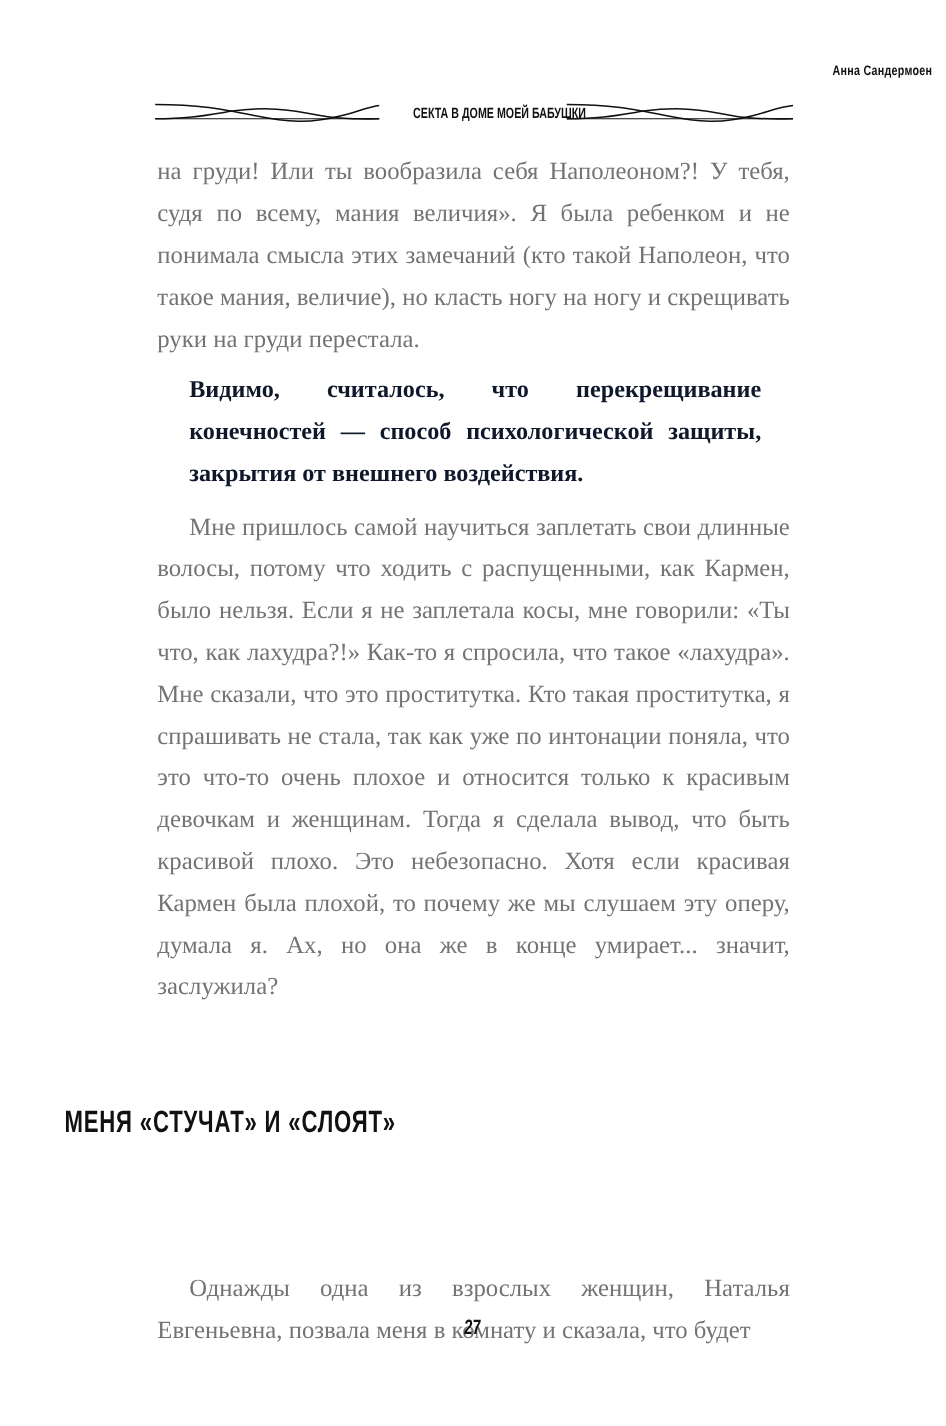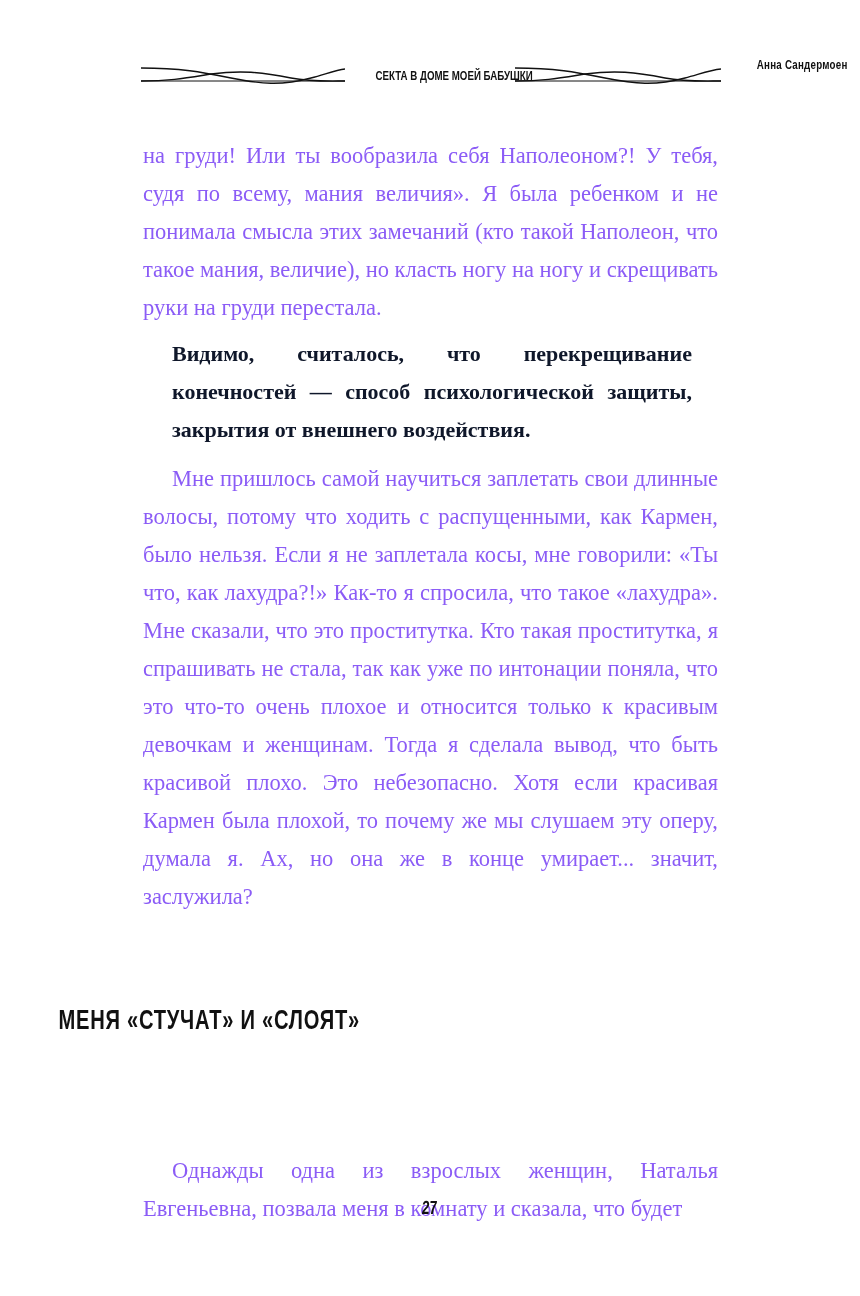--- a/index.html
+++ b/index.html
@@ -28,21 +28,21 @@
       font-size: 12.5px;
       letter-spacing: 0.3px;
       transform: scaleX(0.78);
       display: inline-block;
       color: #111;
       line-height: 16px;
     }
     .rh-row {
       position: absolute;
       left: 0;
-      top: 64px;
+      top: 91px;
       width: 792px;
       height: 24px;
     }
     .rh-title {
       position: absolute;
       left: 345px;
       width: 170px;
       top: 0;
       text-align: center;
       font-family: "Liberation Sans", "DejaVu Sans", sans-serif;
@@ -65,21 +65,21 @@
     .ornament-left { left: 141px; width: 204px; }
     .ornament-right { left: 515px; width: 206px; }
 
     .body-text {
       position: absolute;
       left: 143px;
       width: 575px;
       font-size: 22.5px;
       line-height: 38px;
       text-align: justify;
-      color: #8b5cf6;
+      color: #737373;
     }
     .body-text p {
       margin: 0;
     }
     .indent { text-indent: 29px; }
     .bold-block {
       position: absolute;
       left: 172px;
       width: 520px;
       top: 335px;

